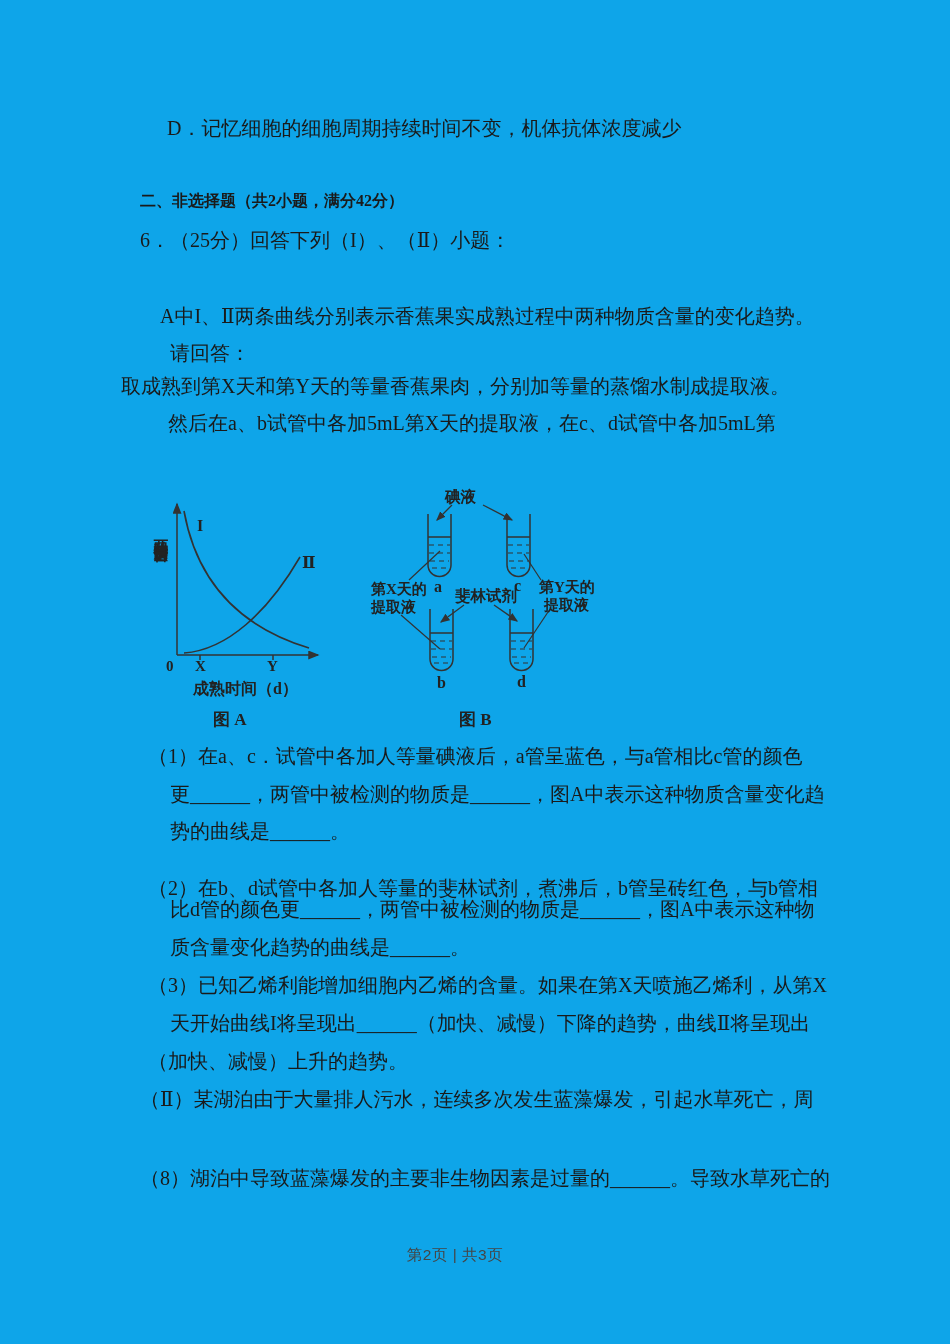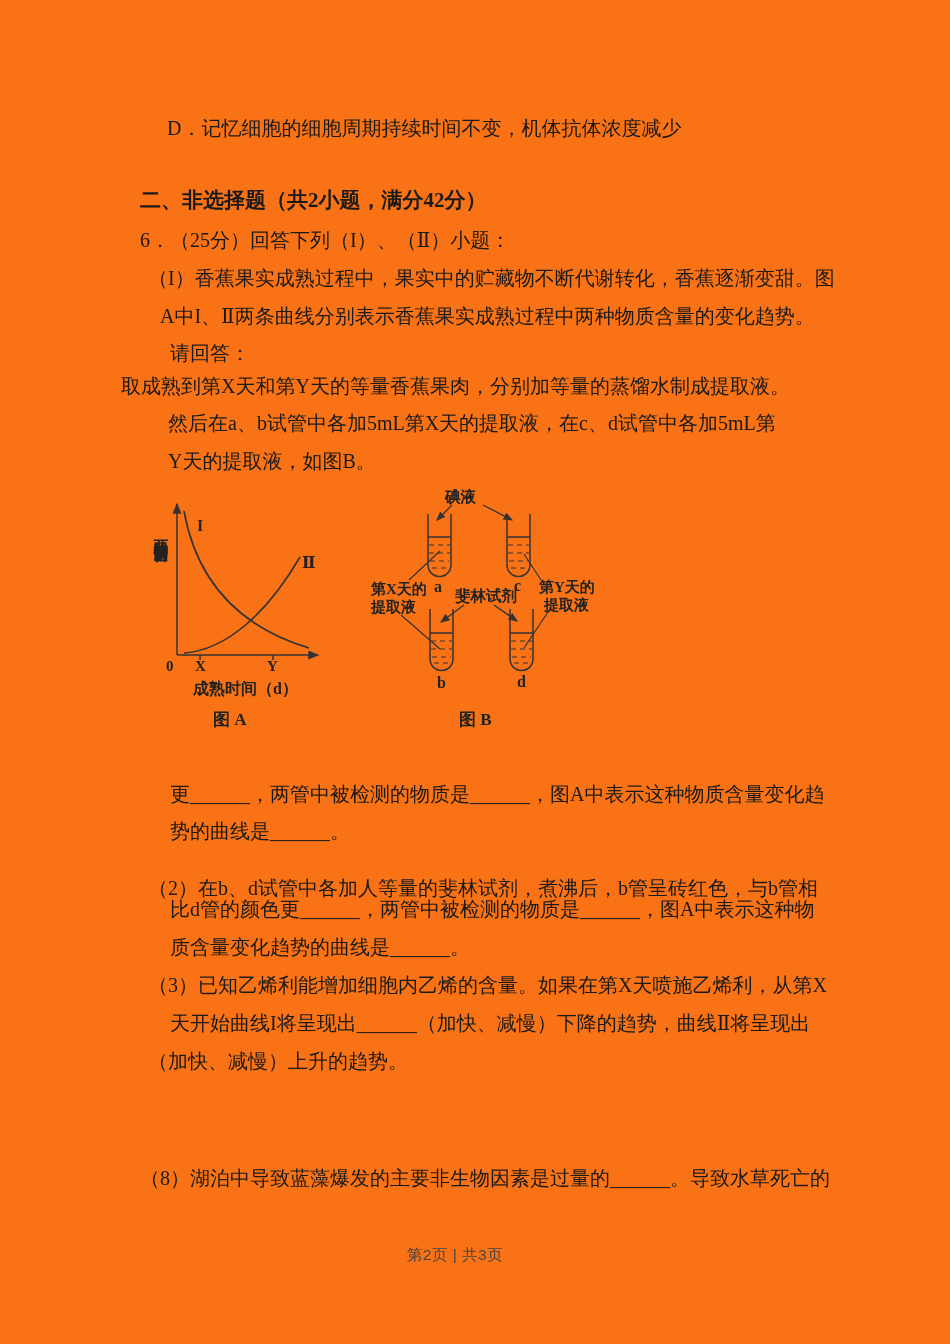--- a/index.html
+++ b/index.html
@@ -1,21 +1,21 @@
 <!DOCTYPE html>
 <html><head>
 <meta charset="utf-8">
 <style>
   html,body{margin:0;padding:0;background:#ffffff;}
   .page{
-    position:relative;width:950px;height:1344px;background:#f97316;overflow:hidden;
+    position:relative;width:950px;height:1344px;background:#0ea5e9;overflow:hidden;
     font-family:"Liberation Serif","DejaVu Serif",serif;color:#1a1a1a;
   }
   .line{position:absolute;white-space:nowrap;font-size:20px;line-height:27px;}
-  .line.bold{font-weight:bold;font-size:21px;}
+  .line.bold{font-weight:bold;font-size:16px;}
   .vlabel{
     position:absolute;left:151px;top:528px;height:116px;
     writing-mode:vertical-rl;text-orientation:upright;
     font-size:14.5px;font-weight:bold;letter-spacing:1.5px;color:#222;
   }
   .figure-svg{position:absolute;left:140px;top:485px;}
   .figure-svg text{font-family:"Liberation Serif","DejaVu Serif",serif;fill:#222;font-weight:bold;}
   .footer{
     position:absolute;left:0;top:1245px;width:910px;text-align:center;
     font-family:"Liberation Sans","DejaVu Sans",sans-serif;
@@ -23,35 +23,35 @@
   }
 </style>
 </head>
 <body>
 
 <div class="page">
 
   <div class="line" style="left:167px;top:115px">D．记忆细胞的细胞周期持续时间不变，机体抗体浓度减少</div>
   <div class="line bold" style="left:140px;top:187px">二、非选择题（共2小题，满分42分）</div>
   <div class="line" style="left:140px;top:227px">6．（25分）回答下列（I）、（Ⅱ）小题：</div>
-  <div class="line" style="left:148px;top:265px">（I）香蕉果实成熟过程中，果实中的贮藏物不断代谢转化，香蕉逐渐变甜。图</div>
   <div class="line" style="left:160px;top:303px">A中I、Ⅱ两条曲线分别表示香蕉果实成熟过程中两种物质含量的变化趋势。</div>
   <div class="line" style="left:170px;top:340px">请回答：</div>
   <div class="line" style="left:121px;top:373px">取成熟到第X天和第Y天的等量香蕉果肉，分别加等量的蒸馏水制成提取液。</div>
   <div class="line" style="left:168px;top:410px">然后在a、b试管中各加5mL第X天的提取液，在c、d试管中各加5mL第</div>
-  <div class="line" style="left:168px;top:448px">Y天的提取液，如图B。</div>
 
+  <div class="line" style="left:148px;top:743px">（1）在a、c．试管中各加人等量碘液后，a管呈蓝色，与a管相比c管的颜色</div>
   <div class="line" style="left:170px;top:781px">更______，两管中被检测的物质是______，图A中表示这种物质含量变化趋</div>
   <div class="line" style="left:170px;top:818px">势的曲线是______。</div>
   <div class="line" style="left:148px;top:875px">（2）在b、d试管中各加人等量的斐林试剂，煮沸后，b管呈砖红色，与b管相</div>
   <div class="line" style="left:170px;top:934px">质含量变化趋势的曲线是______。</div>
   <div class="line" style="left:170px;top:896px">比d管的颜色更______，两管中被检测的物质是______，图A中表示这种物</div>
   <div class="line" style="left:148px;top:972px">（3）已知乙烯利能增加细胞内乙烯的含量。如果在第X天喷施乙烯利，从第X</div>
   <div class="line" style="left:148px;top:1048px">（加快、减慢）上升的趋势。</div>
   <div class="line" style="left:170px;top:1010px">天开始曲线I将呈现出______（加快、减慢）下降的趋势，曲线Ⅱ将呈现出</div>
+  <div class="line" style="left:140px;top:1086px">（Ⅱ）某湖泊由于大量排人污水，连续多次发生蓝藻爆发，引起水草死亡，周</div>
   <div class="line" style="left:140px;top:1165px">（8）湖泊中导致蓝藻爆发的主要非生物因素是过量的______。导致水草死亡的</div>
 
   <div class="vlabel">两种物质的含量</div>
 
   <svg class="figure-svg" width="492" height="252" viewBox="140 485 492 252">
     <defs>
       <marker id="arr" markerWidth="9" markerHeight="8" refX="6.5" refY="3" orient="auto">
         <path d="M0,0 L7.5,3 L0,6 z" fill="#333"></path>
       </marker>
     </defs>

